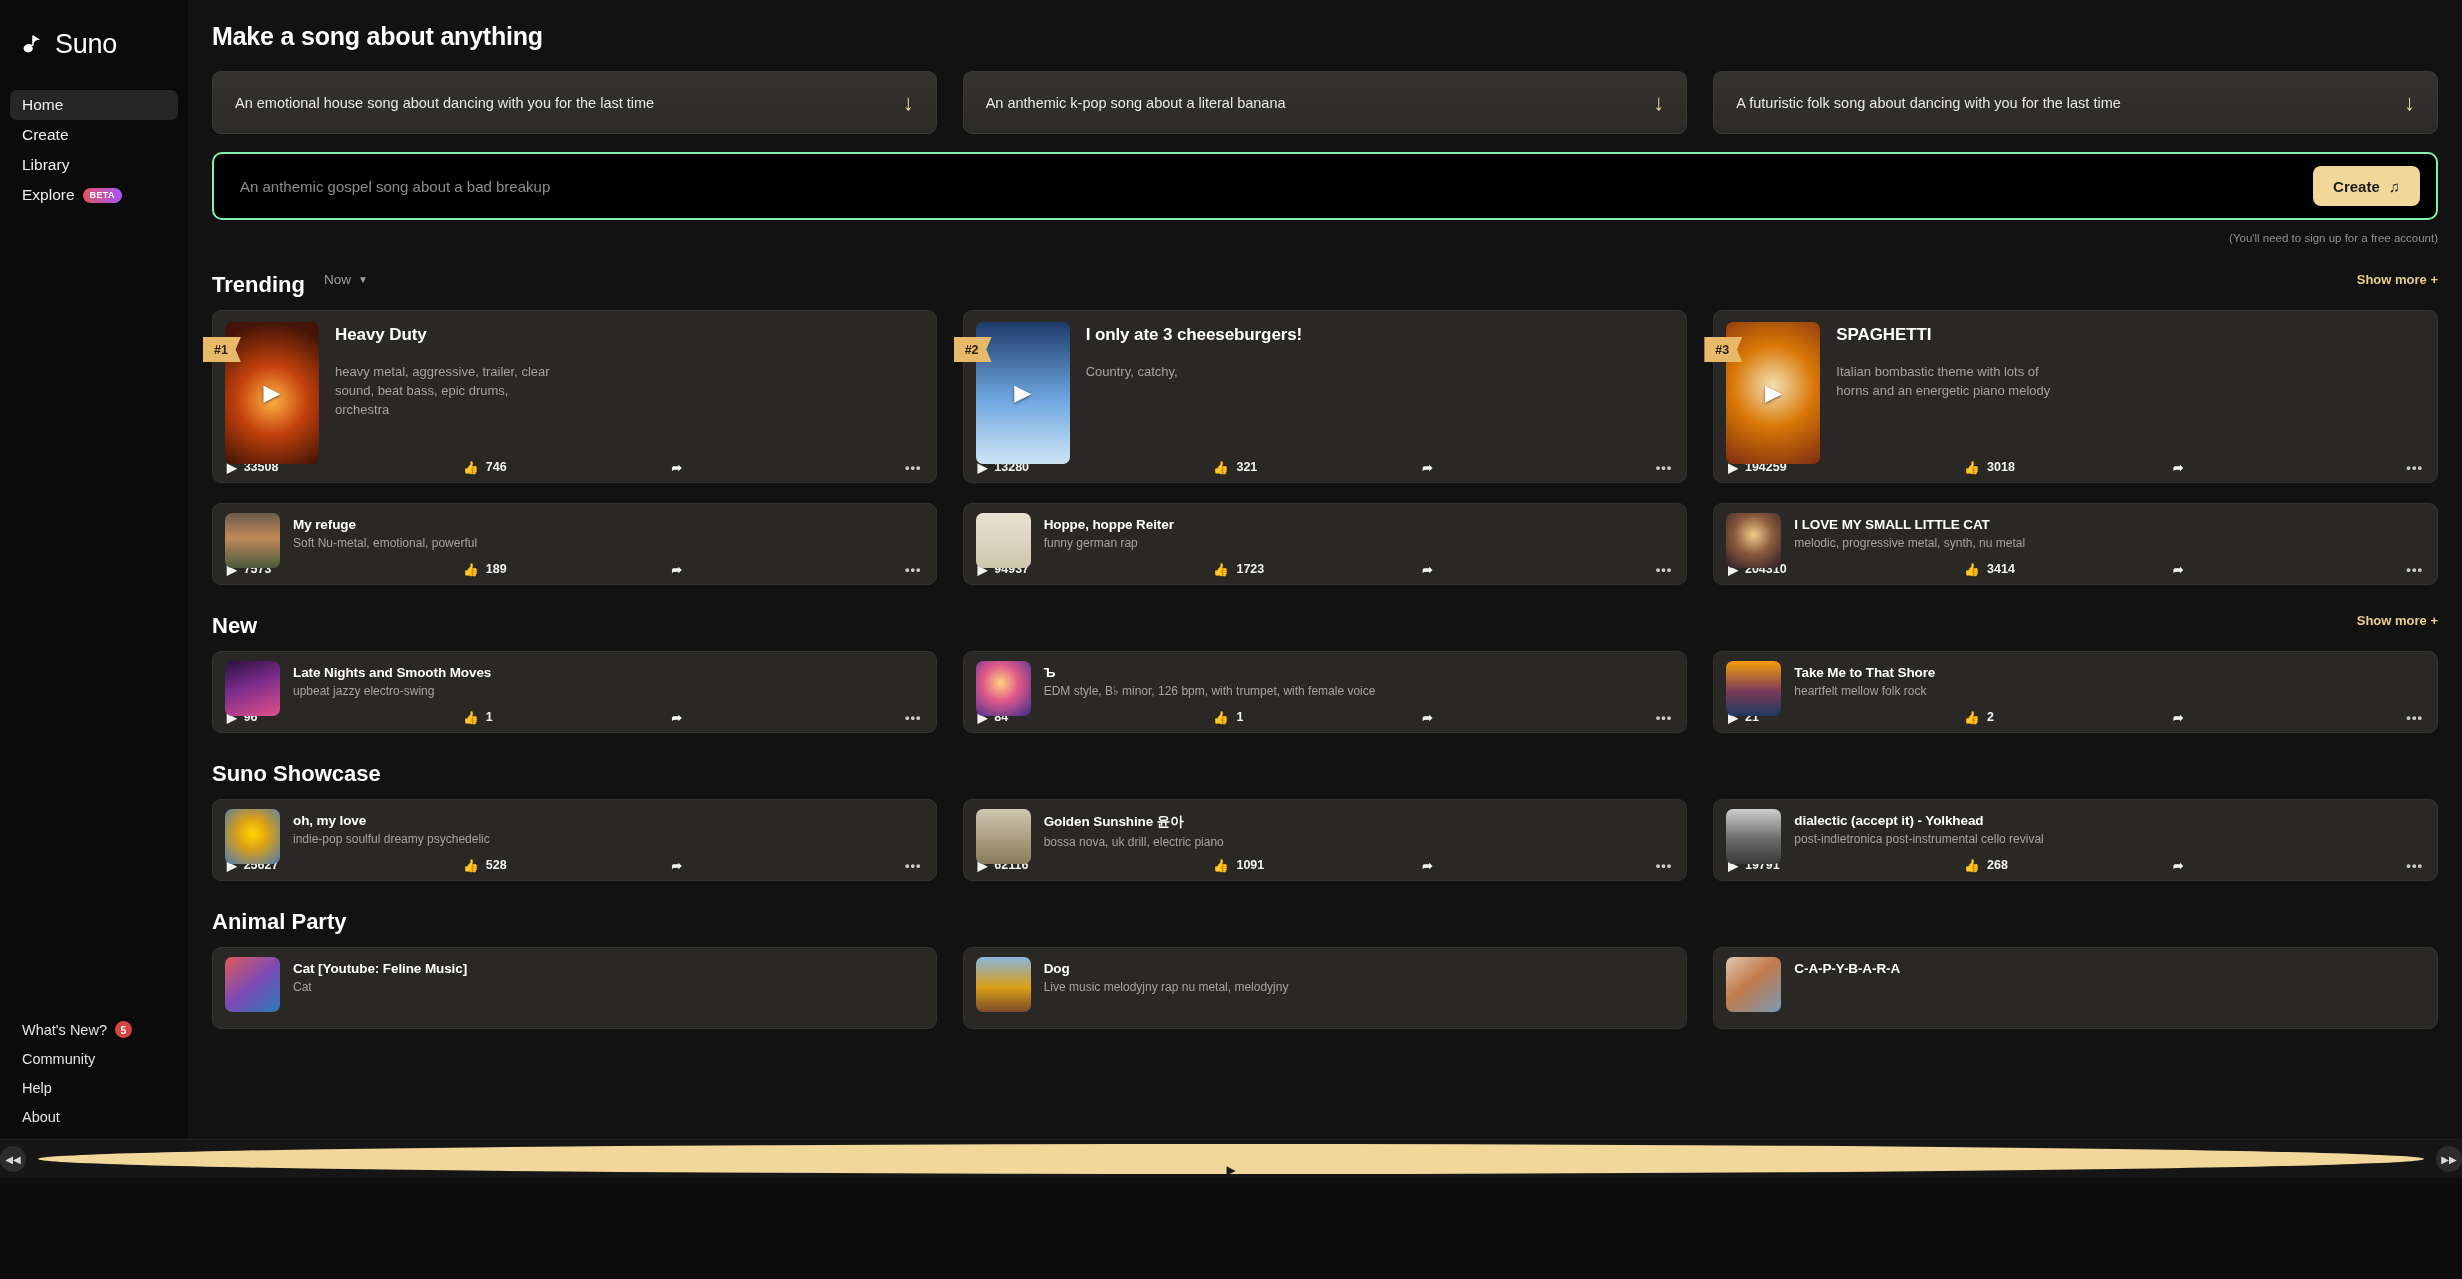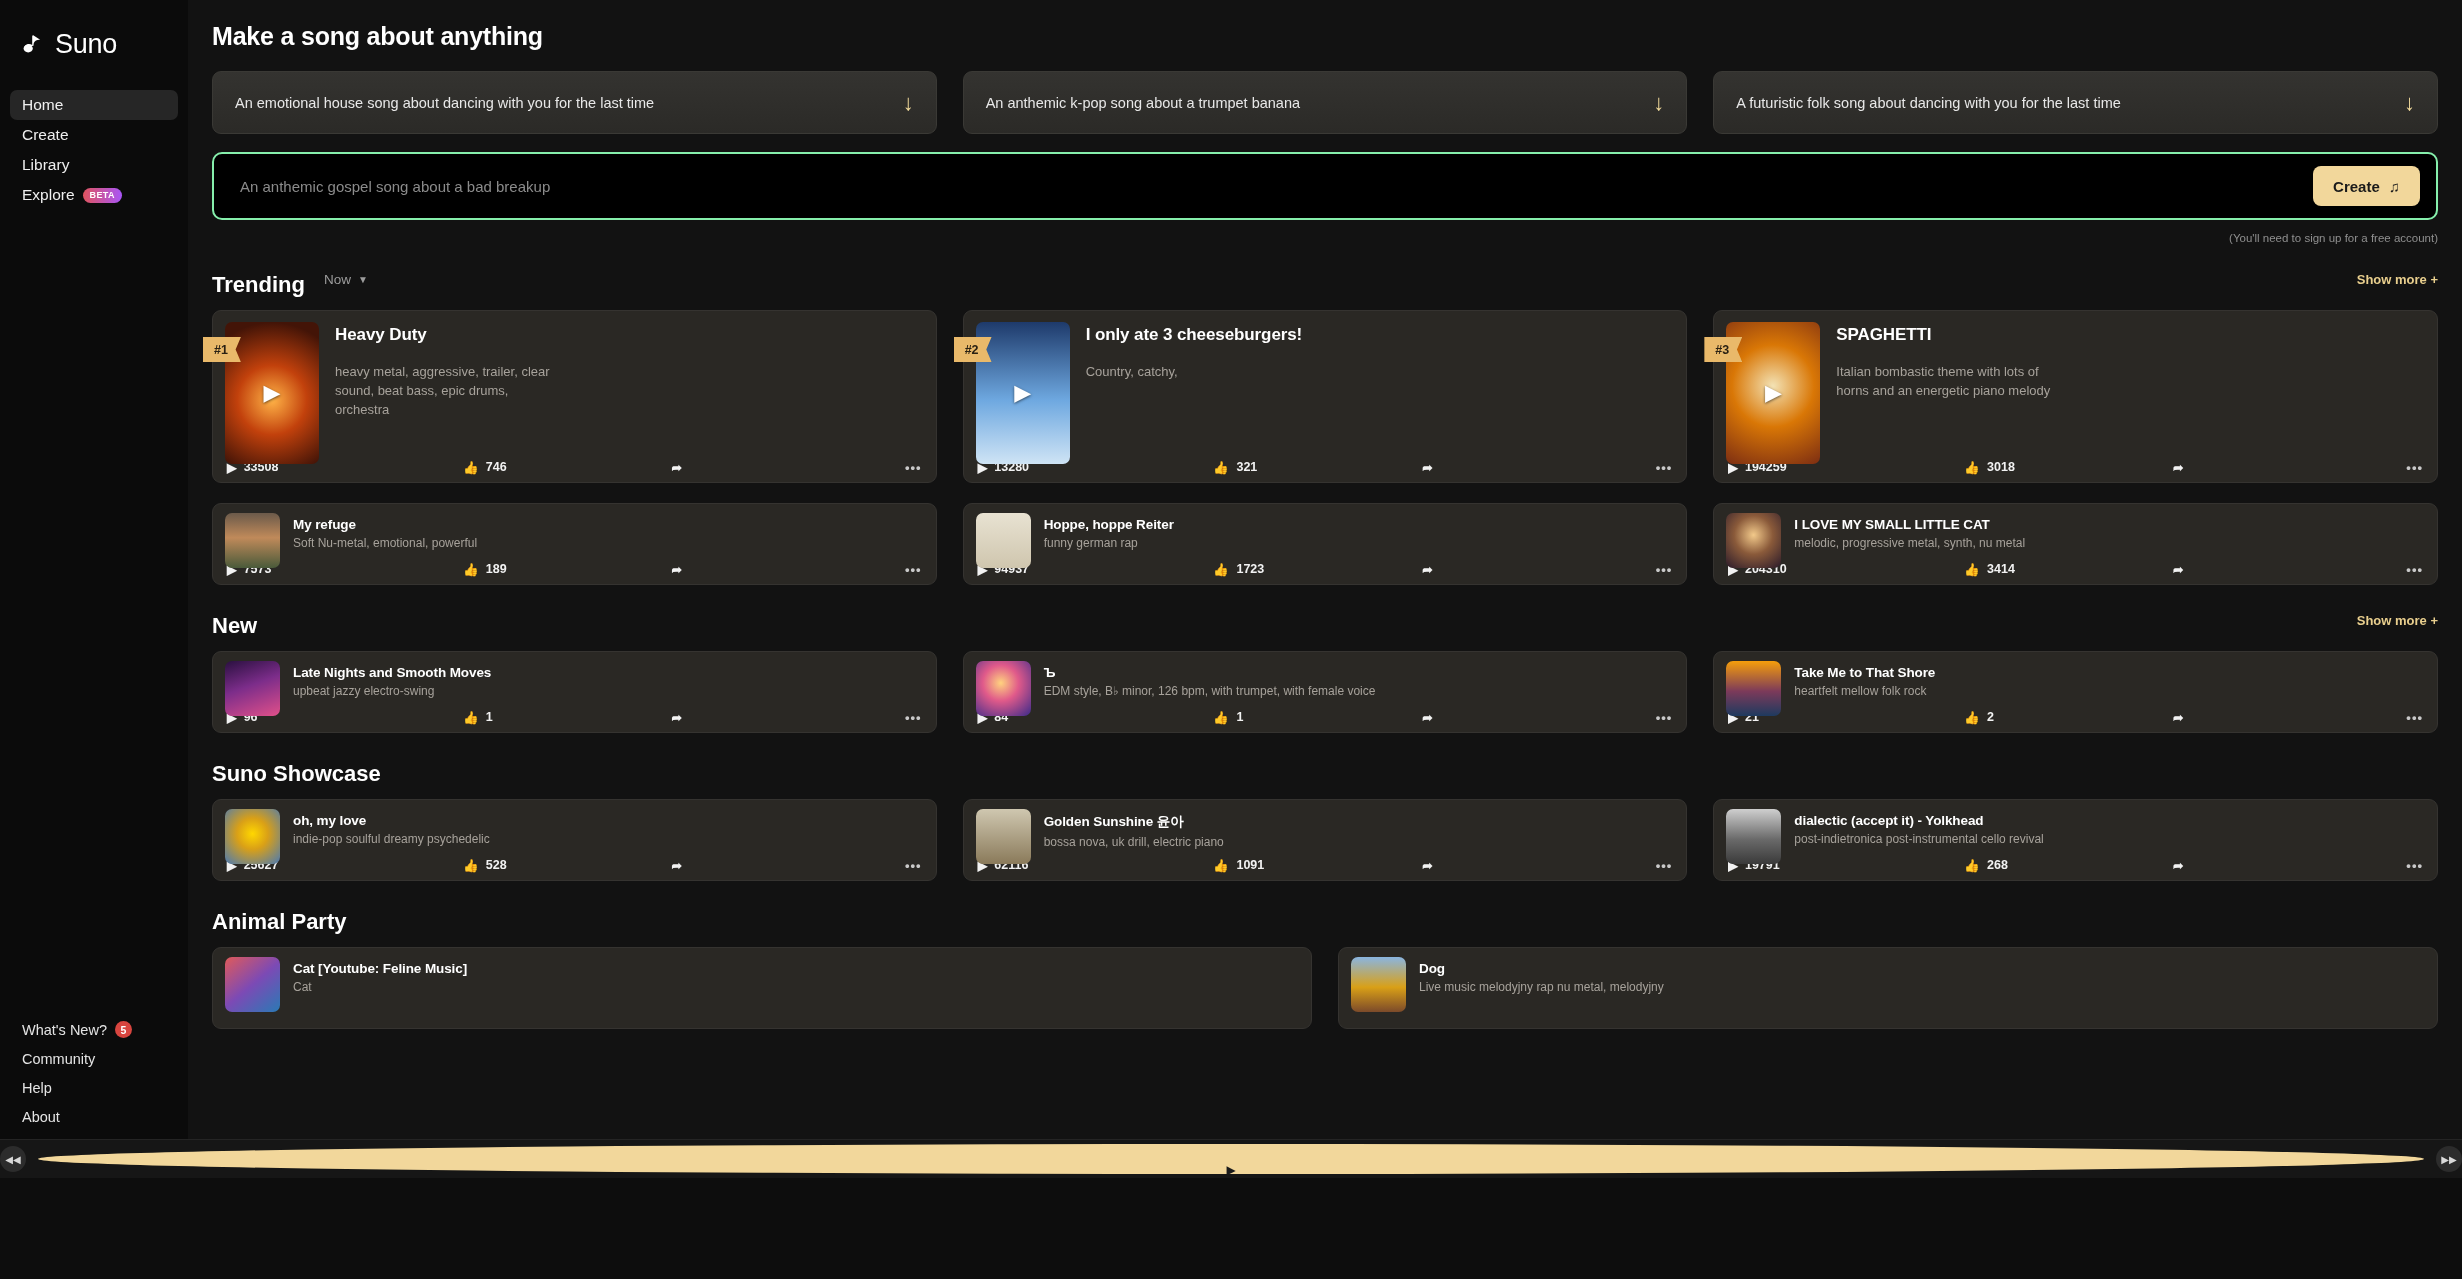--- a/index.html
+++ b/index.html
@@ -228,21 +228,21 @@
 
   <main class="main">
     <h1 class="h1">Make a song about anything</h1>
 
     <div class="suggest-row">
       <div class="suggest-card">
         <span class="suggest-text">An emotional house song about dancing with you for the last time</span>
         <span class="arrow-down">↓</span>
       </div>
       <div class="suggest-card">
-        <span class="suggest-text">An anthemic k-pop song about a trumpet banana</span>
+        <span class="suggest-text">An anthemic k-pop song about a literal banana</span>
         <span class="arrow-down">↓</span>
       </div>
       <div class="suggest-card">
         <span class="suggest-text">A futuristic folk song about dancing with you for the last time</span>
         <span class="arrow-down">↓</span>
       </div>
     </div>
 
     <div class="prompt-bar">
       <input class="prompt-input" value="" placeholder="An anthemic gospel song about a bad breakup" style="">
@@ -602,20 +602,31 @@
           </div>
         </div>
       </div>
       <div class="col">
         <div class="song-card short" style="margin-top:0">
           <div class="card-body">
             <div class="thumb art14"></div>
             <div class="meta">
               <div class="song-title">Dog</div>
               <div class="song-tags">Live music melodyjny rap nu metal, melodyjny</div>
+            </div>
+          </div>
+        </div>
+      </div>
+      <div class="col">
+        <div class="song-card short" style="margin-top:0">
+          <div class="card-body">
+            <div class="thumb art15"></div>
+            <div class="meta">
+              <div class="song-title">C-A-P-Y-B-A-R-A</div>
+              <div class="song-tags"></div>
             </div>
           </div>
         </div>
       </div>
     </div>
   </main>
 
   <div class="player">
     <button class="pbtn">
       <span>◀◀</span>

